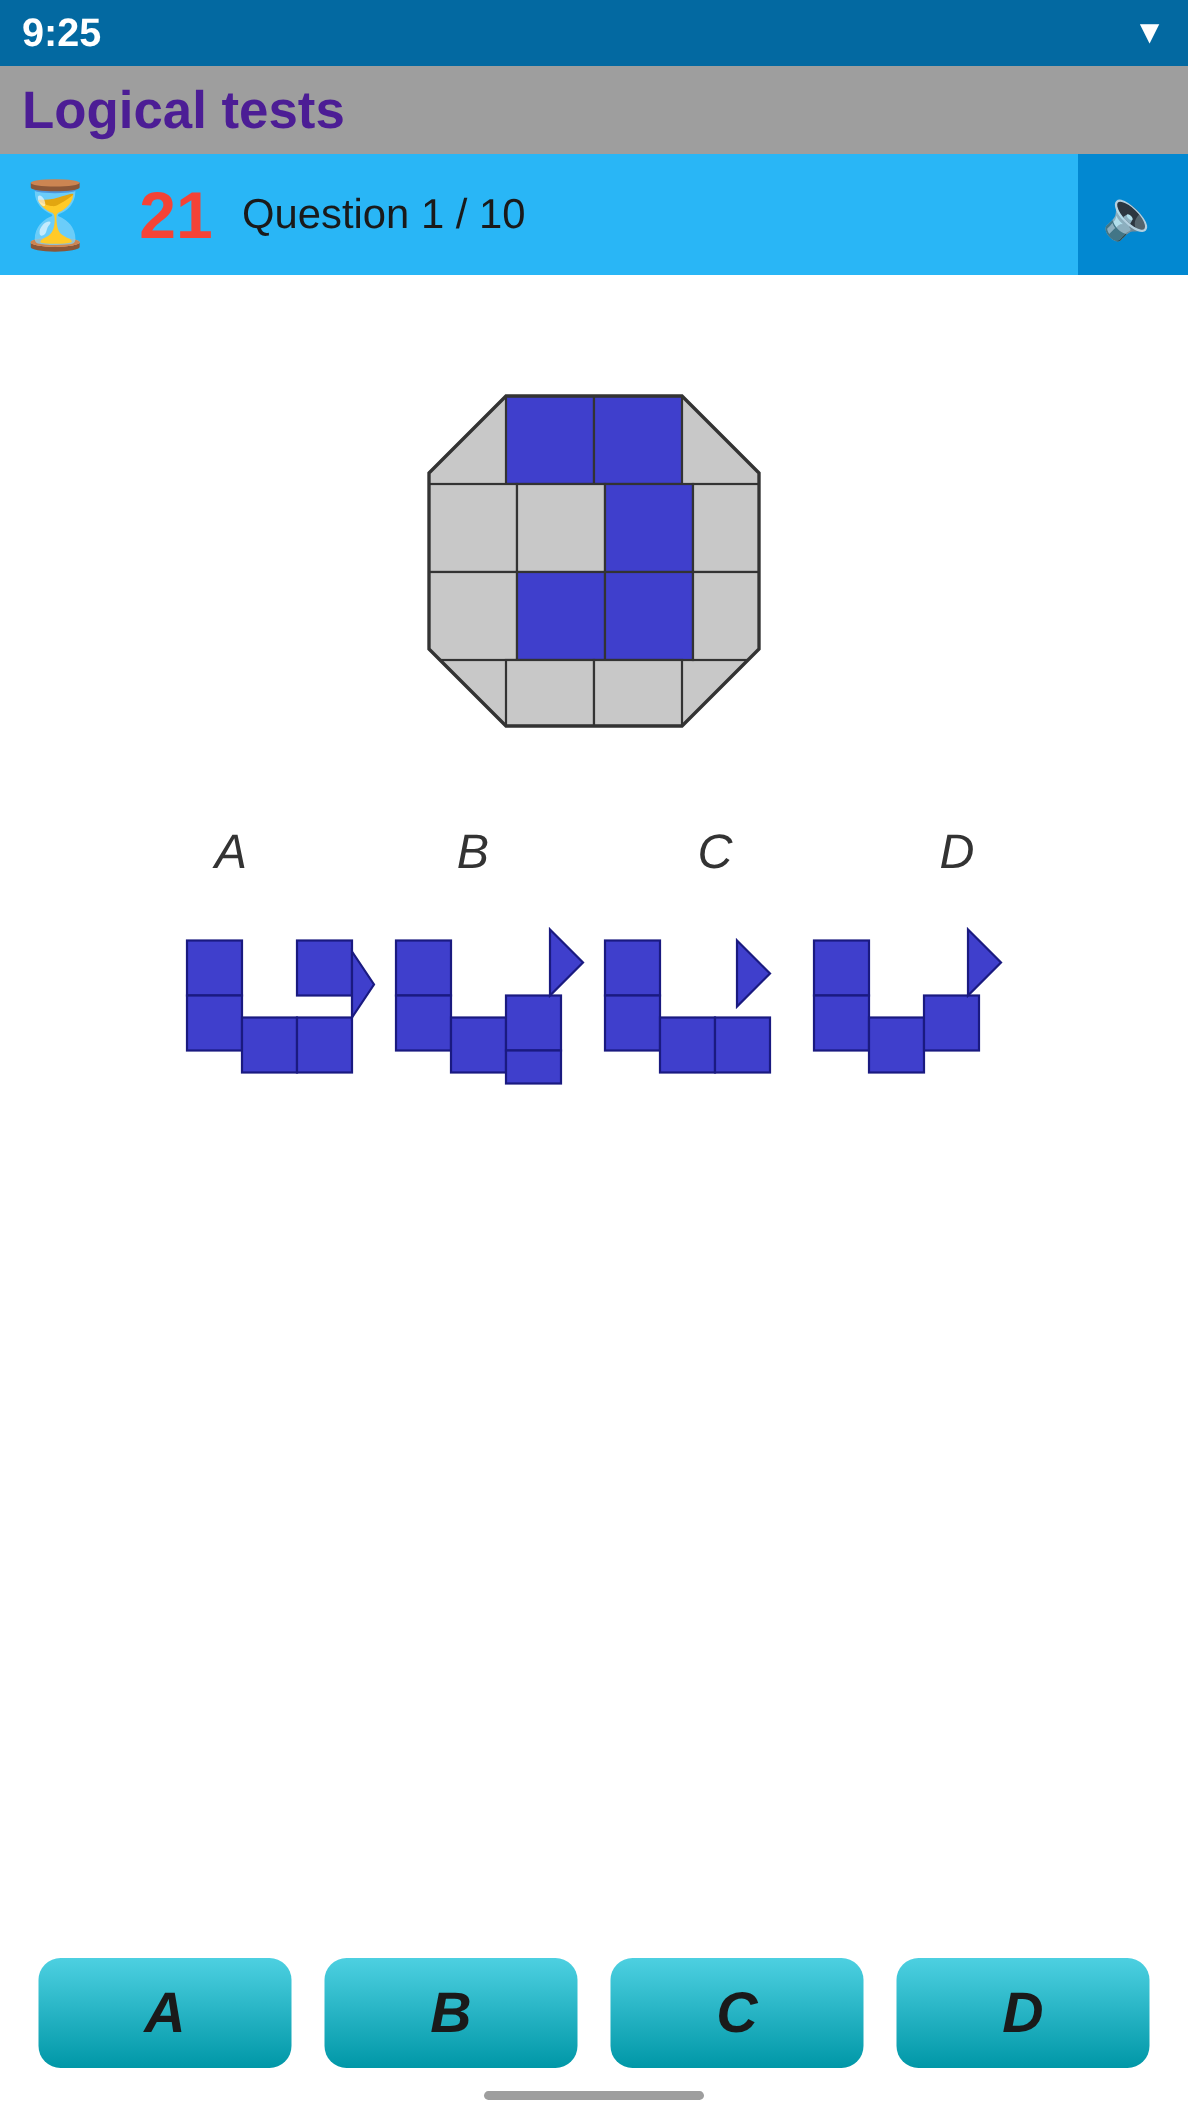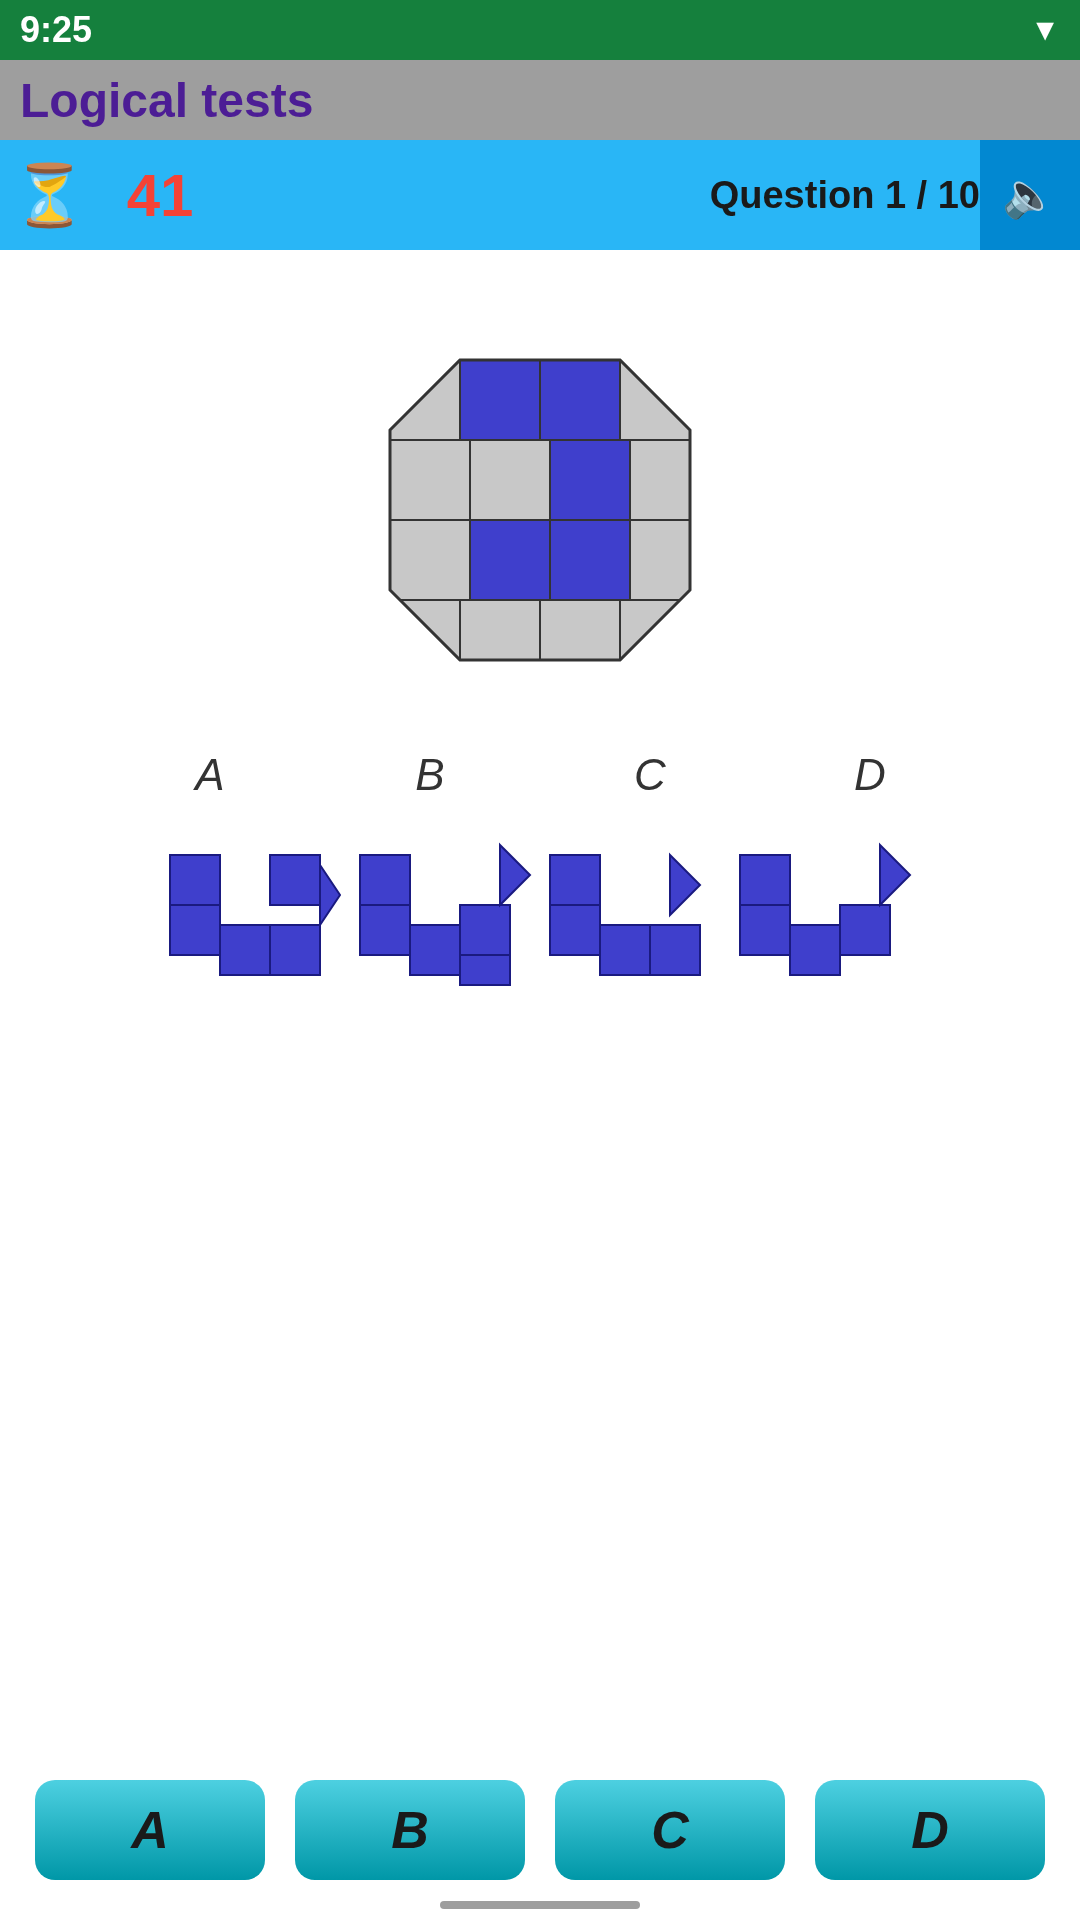--- a/index.html
+++ b/index.html
@@ -10,21 +10,21 @@
       height: 1920px;
       background: #ffffff;
       font-family: Arial, sans-serif;
       overflow: hidden;
     }
 
     
     .status-bar {
       width: 100%;
       height: 60px;
-      background: #15803d;
+      background: #0369a1;
       display: flex;
       align-items: center;
       padding: 0 20px;
       justify-content: space-between;
     }
     .status-time {
       color: white;
       font-size: 36px;
       font-weight: bold;
     }
@@ -78,24 +78,24 @@
     }
     .header-timer {
       width: 120px;
       text-align: center;
       font-size: 60px;
       color: #f44336;
       font-weight: bold;
     }
     .header-question {
       flex: 1;
-      text-align: right;
+      text-align: left;
       font-size: 38px;
       color: #1a1a1a;
-      font-weight: 700;
+      font-weight: 400;
     }
     .header-sound {
       width: 100px;
       height: 110px;
       background: #0288d1;
       display: flex;
       align-items: center;
       justify-content: center;
     }
     .sound-icon {
@@ -209,21 +209,21 @@
 </div>
 
 <div class="app-bar">
   <span class="app-title">Logical tests</span>
 </div>
 
 <div class="header-bar">
   <div class="header-hourglass">
     <span>⏳</span>
   </div>
-  <div class="header-timer">41</div>
+  <div class="header-timer">21</div>
   <div class="header-question">Question 1 / 10</div>
   <div class="header-sound">
     <span class="sound-icon">🔈</span>
   </div>
 </div>
 
 <div class="main-content">
 
   <div class="puzzle-container">
     <svg class="octagon-svg" viewBox="0 0 360 360">

